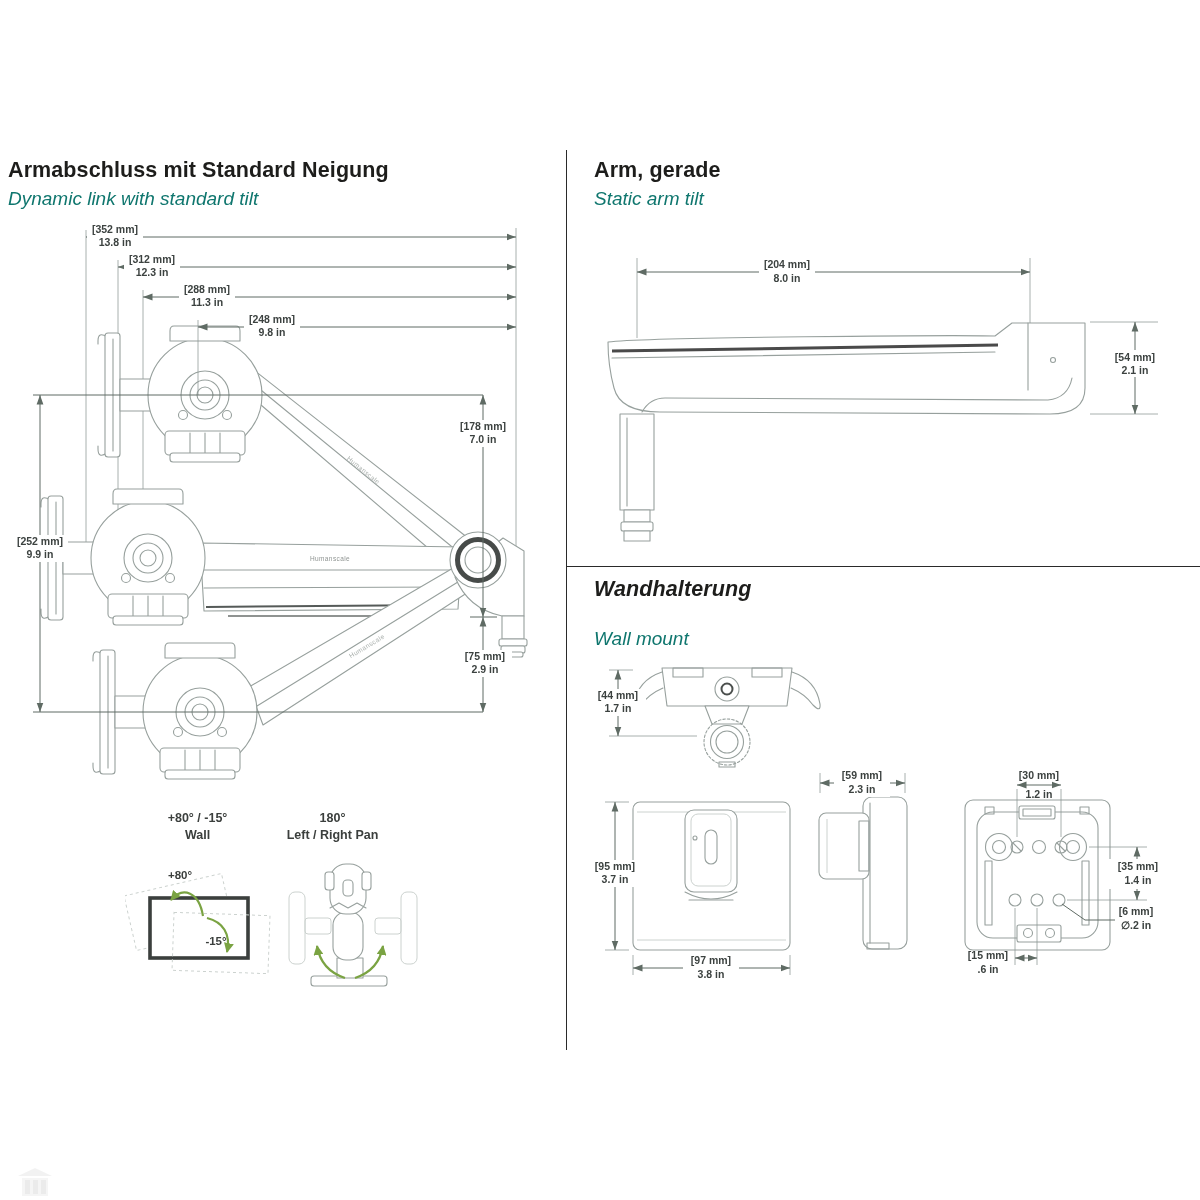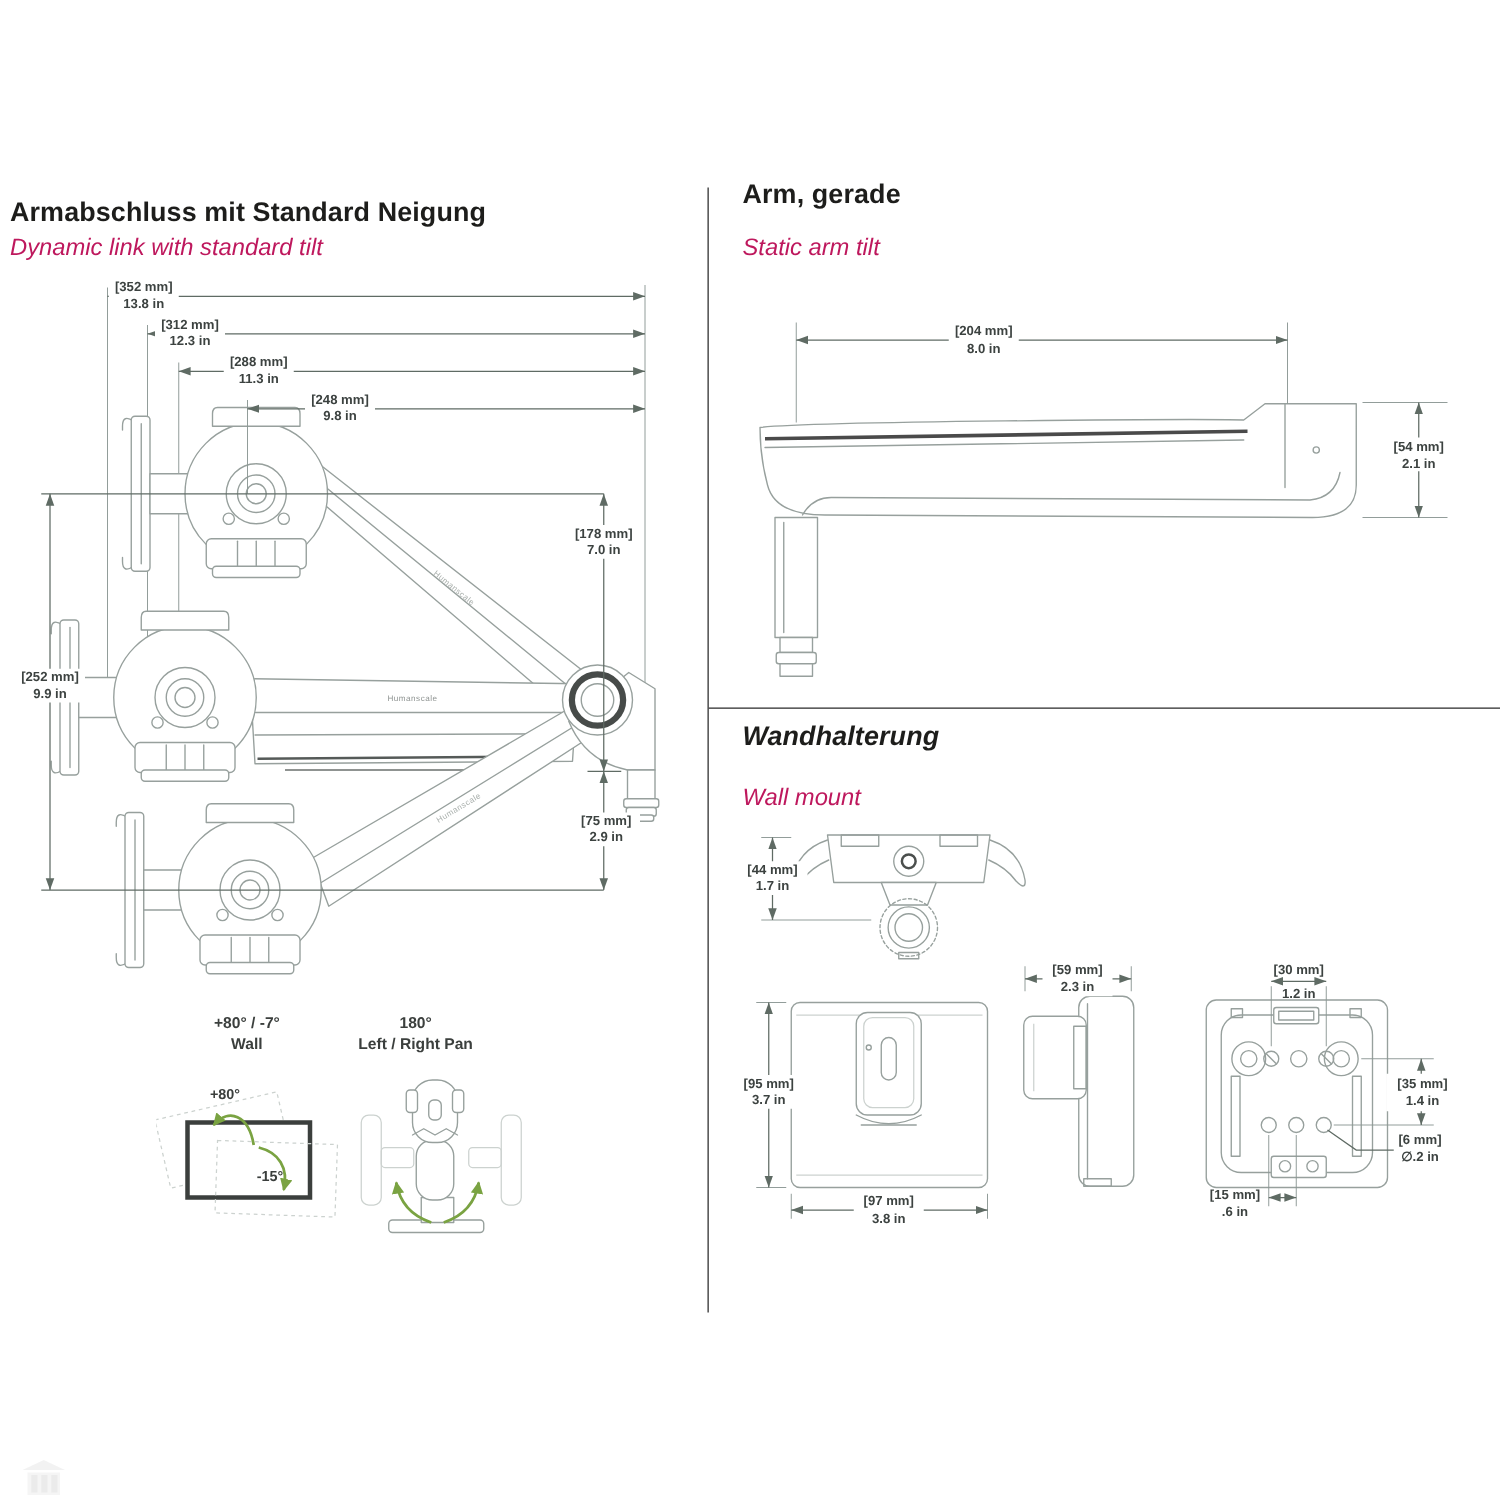--- a/index.html
+++ b/index.html
@@ -1,20 +1,20 @@
 <!DOCTYPE html>
 <html><head>
 <meta charset="utf-8">
 <style>
   html,body{margin:0;padding:0;background:#fff;}
   #canvas{position:relative;width:1200px;height:1200px;background:#fff;overflow:hidden;
           font-family:"Liberation Sans",sans-serif;}
   .abs{position:absolute;}
   .sec-title{font-size:21.5px;font-weight:700;color:#1d1d1b;letter-spacing:.1px;}
-  .sec-sub{font-size:19px;font-style:italic;color:#be185d;font-weight:400;}
+  .sec-sub{font-size:19px;font-style:italic;color:#0f766e;font-weight:400;}
   .divider{background:#2a2a2a;}
   .small-head{font-size:12.5px;font-weight:700;color:#3b3f3d;text-align:center;line-height:17px;}
   
   .s{stroke:#97a09d;fill:none;stroke-width:1.1;stroke-linecap:round;stroke-linejoin:round;}
   .sf{stroke:#97a09d;fill:#fff;stroke-width:1.1;stroke-linejoin:round;}
   .faint{stroke:#ccd2cf;fill:none;stroke-width:1;}
   .dl{stroke:#5f6b64;stroke-width:1;fill:none;}
   .ext{stroke:#8b9693;stroke-width:.75;fill:none;}
   .dim-bg{fill:#fff;}
   text.dim{font:700 10.5px "Liberation Sans",sans-serif;fill:#3c4240;text-anchor:middle;}
@@ -27,21 +27,21 @@
 <body>
 
 <div id="canvas">
 
   <div class="abs divider" style="left:566px;top:150px;width:1px;height:900px;"></div>
   <div class="abs divider" style="left:567px;top:566px;width:633px;height:1px;"></div>
 
   <div class="abs sec-title" style="left:8px;top:158px;">Armabschluss mit Standard Neigung</div>
   <div class="abs sec-sub" style="left:8px;top:188px;">Dynamic link with standard tilt</div>
 
-  <div class="abs sec-title" style="left:594px;top:143px;">Arm, gerade</div>
+  <div class="abs sec-title" style="left:594px;top:158px;">Arm, gerade</div>
   <div class="abs sec-sub" style="left:594px;top:188px;">Static arm tilt</div>
 
   <div class="abs sec-title" style="left:594px;top:577px;font-style:italic;">Wandhalterung</div>
   <div class="abs sec-sub" style="left:594px;top:628px;">Wall mount</div>
 
   <svg class="abs" style="left:0;top:220px;" width="560" height="595" viewBox="0 0 560 595">
     <defs>
       <marker id="arr" markerUnits="userSpaceOnUse" markerWidth="10" markerHeight="8" refX="9.5" refY="4" orient="auto-start-reverse">
         <path d="M0,0.6 L9.5,4 L0,7.4 Z" fill="#5f6b64"></path>
       </marker>
@@ -154,21 +154,21 @@
       <text class="dim" x="485" y="440">[75 mm]</text>
       <text class="dim" x="485" y="453">2.9 in</text>
     </g>
 
     <text class="brandtxt" transform="translate(362,252) rotate(39)">Humanscale</text>
     <text class="brandtxt" x="330" y="341" style="fill:#8f9492">Humanscale</text>
     <text class="brandtxt" transform="translate(368,428) rotate(-31)">Humanscale</text>
   </svg>
 
   <div class="abs small-head" style="left:130px;top:810px;width:135px;">
-    <div>+80° / -7°</div>
+    <div>+80° / -15°</div>
     <div>Wall</div>
   </div>
   <div class="abs small-head" style="left:270px;top:810px;width:125px;">
     <div>180°</div>
     <div>Left / Right Pan</div>
   </div>
 
   <svg class="abs" style="left:125px;top:852px;" width="150" height="135" viewBox="0 0 150 135">
     <rect class="faint" x="4" y="32" width="100" height="56" stroke-dasharray="3,3" transform="rotate(-13 54 60)"></rect>
     <rect x="25" y="46" width="98" height="60" fill="#fff" stroke="#3b3f3d" stroke-width="3.6"></rect>

